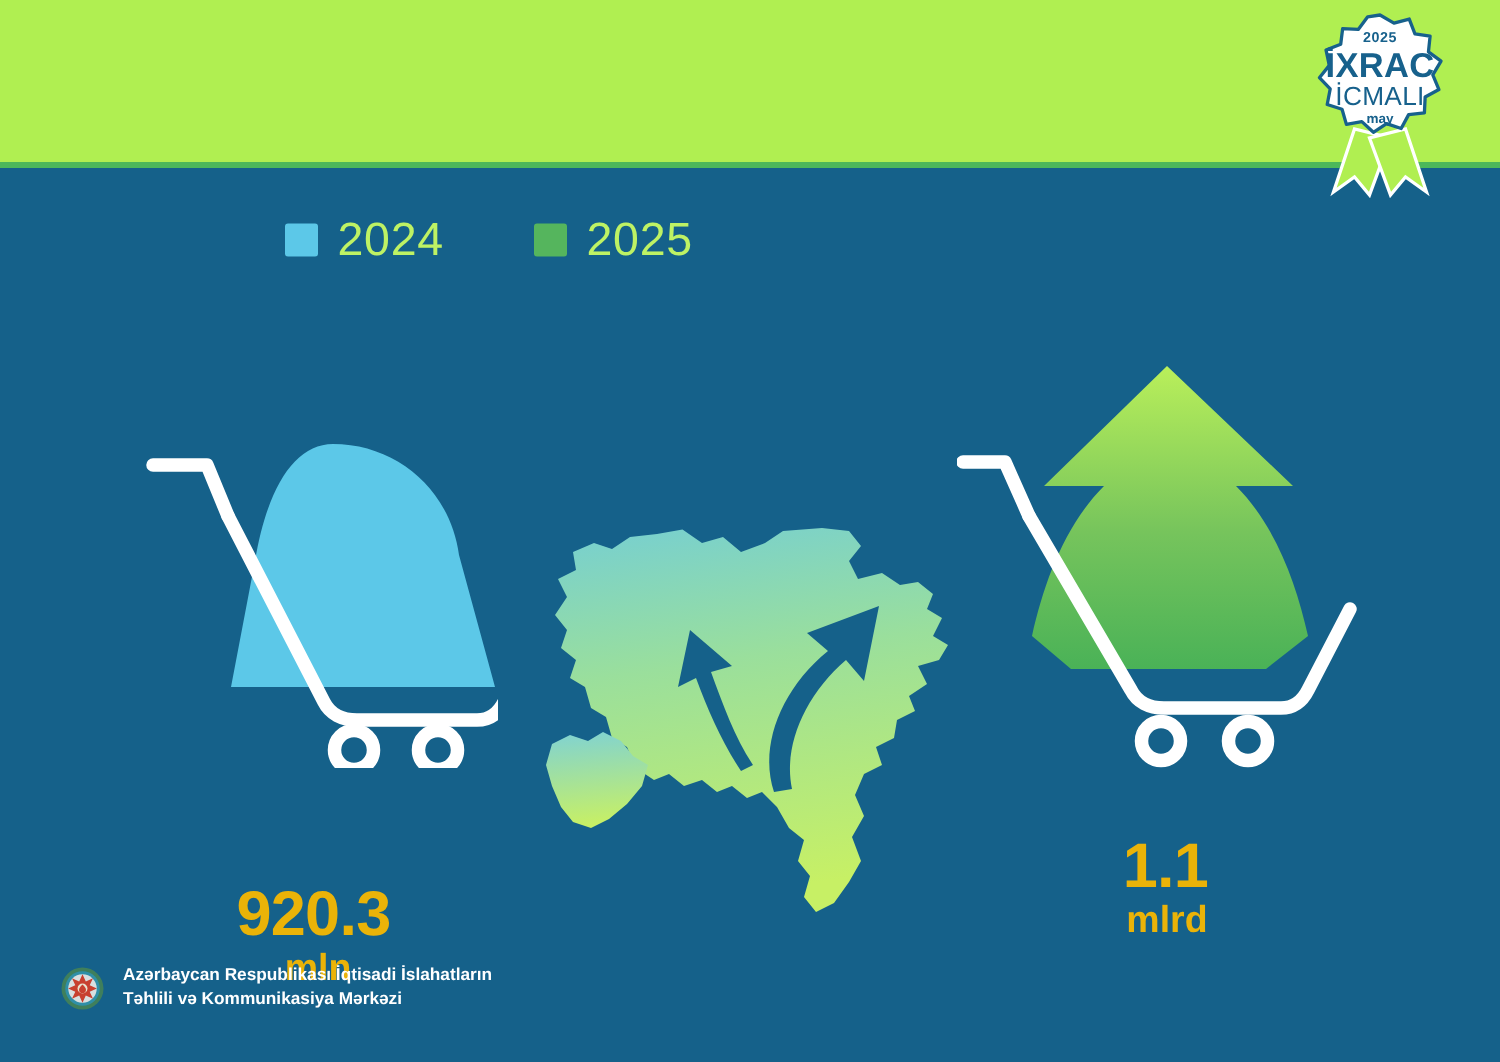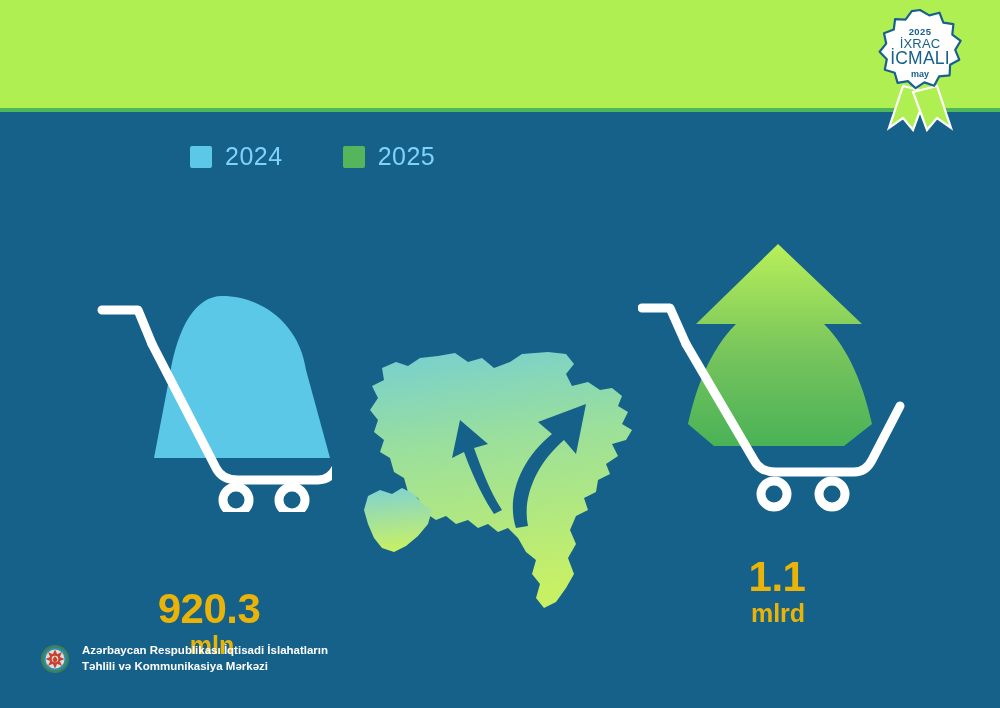--- a/index.html
+++ b/index.html
@@ -40,31 +40,31 @@
   
   .badge-wrap{position:absolute;left:855px;top:2px;width:130px;height:130px;z-index:8;}
   .badge-svg{position:absolute;left:0;top:0;}
   .badge-text{
     position:absolute;left:0;top:0;width:130px;height:102px;
     display:flex;flex-direction:column;align-items:center;justify-content:center;
     color:#17618c;text-align:center;line-height:1.02;
     pointer-events:none;
   }
   .badge-year{font-size:9.5px;font-weight:bold;letter-spacing:.4px;margin-bottom:1px;}
-  .badge-l1{font-size:13px;font-weight:normal;letter-spacing:.2px;}
+  .badge-l1{font-size:23px;font-weight:bold;letter-spacing:.2px;}
   .badge-l2{font-size:17.5px;font-weight:normal;letter-spacing:.2px;}
   .badge-month{font-size:9px;font-weight:bold;margin-top:2px;}
 
   
   .legend{position:absolute;left:190px;top:142px;display:flex;align-items:center;gap:60px;z-index:4;}
   .legend-item{display:flex;align-items:center;gap:13px;}
   .swatch{width:22px;height:22px;border-radius:2px;display:block;}
   .sw-2024{background:#5cc8e8;}
   .sw-2025{background:#55b55d;}
-  .legend-label{color:#7dd3fc;font-size:25px;letter-spacing:.5px;}
+  .legend-label{color:#bef264;font-size:31px;letter-spacing:.5px;}
 
   
   .growth{position:absolute;left:672px;top:158px;display:flex;align-items:center;gap:6px;z-index:4;}
   .growth-num{color:#b0ef51;font-size:42px;font-weight:bold;letter-spacing:-.5px;line-height:1;}
   .growth-pct{color:#b0ef51;font-size:26px;font-weight:bold;line-height:1;position:relative;top:6px;}
 
   
   .map{position:absolute;left:360px;top:352px;z-index:2;}
 
   

